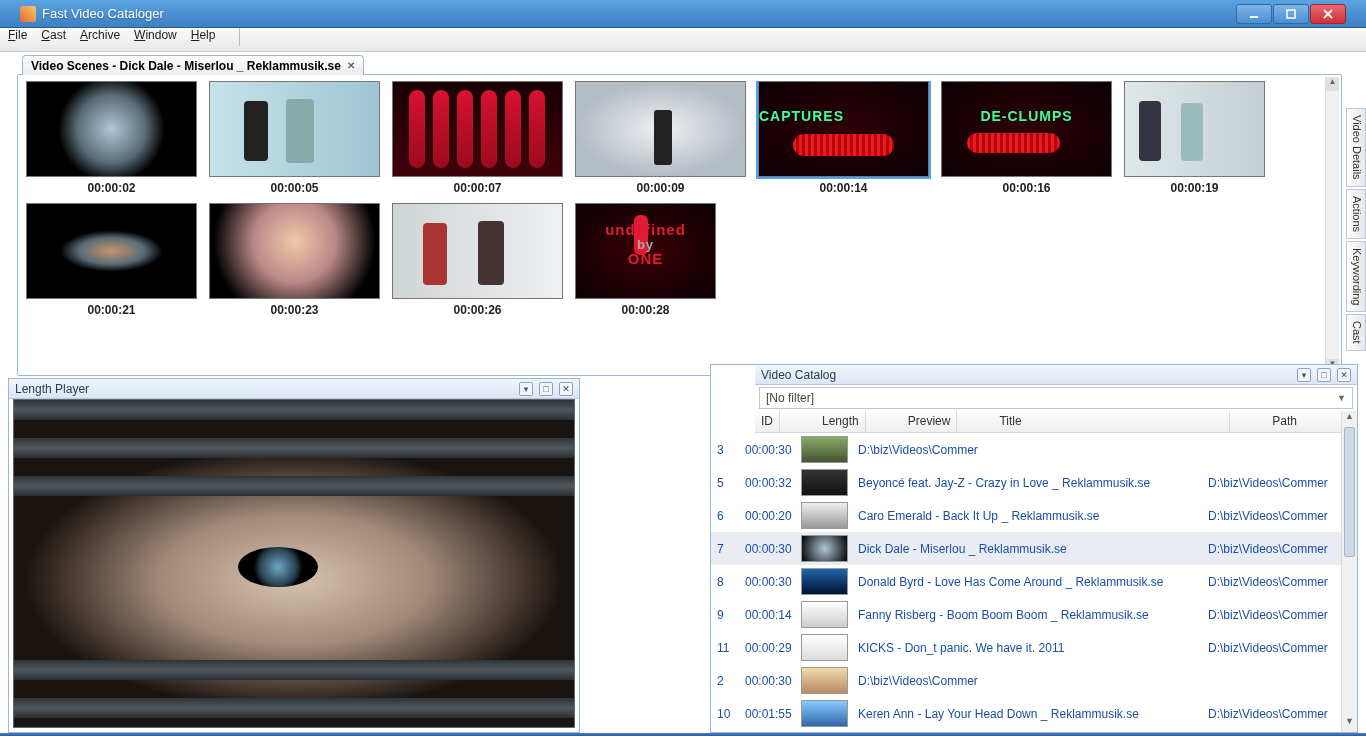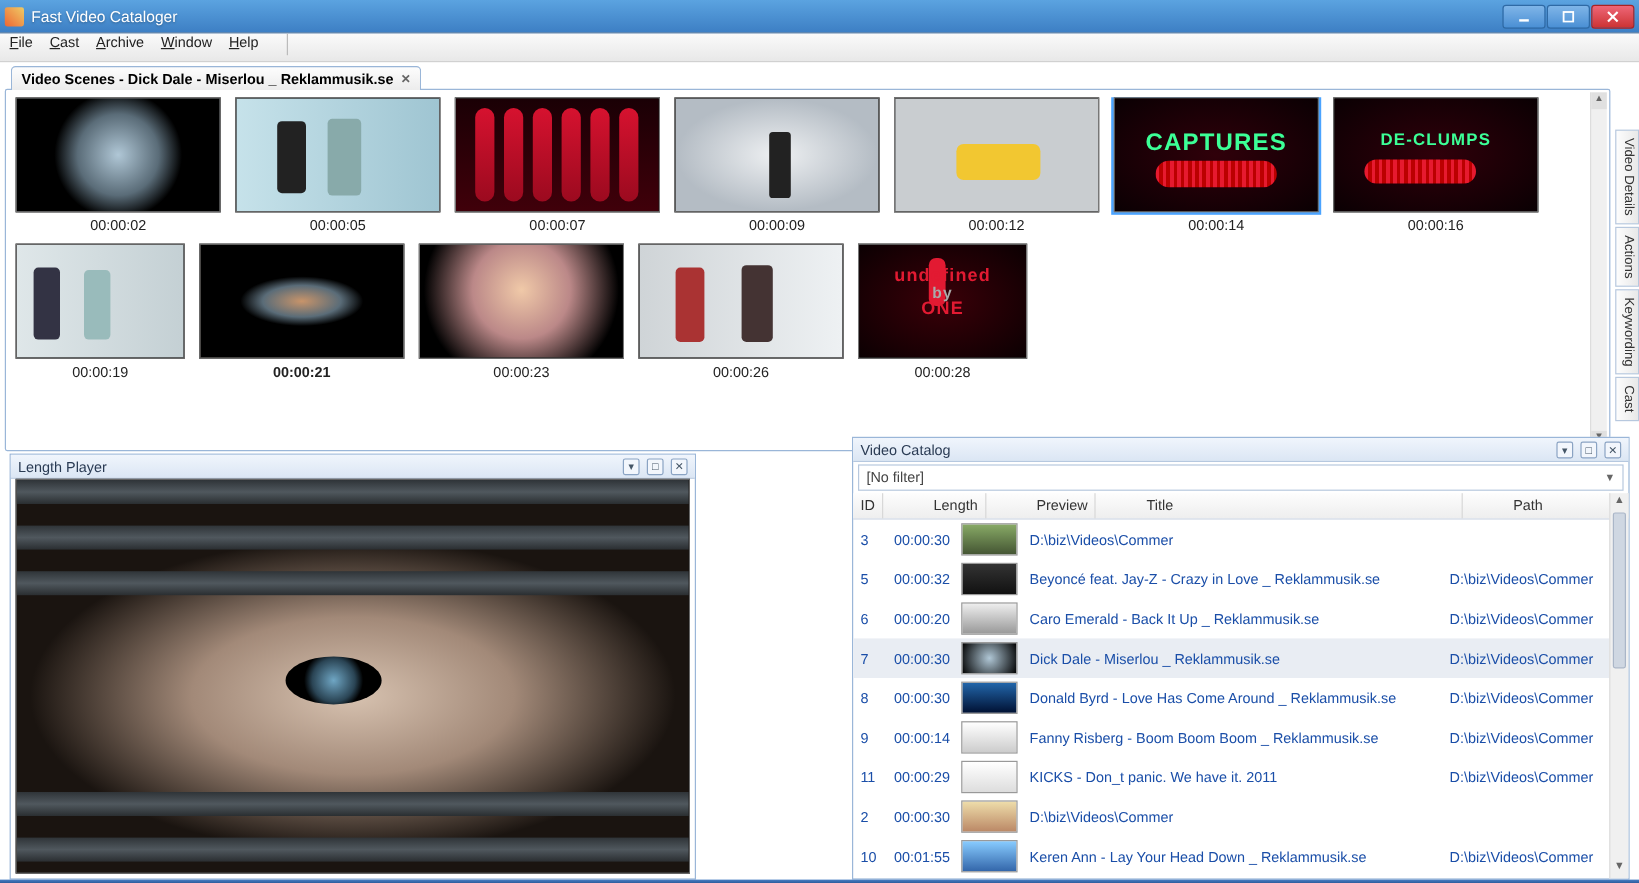--- a/index.html
+++ b/index.html
@@ -1,48 +1,48 @@
 <!DOCTYPE html>
 <html><head>
 <meta charset="utf-8">
 <style>
 * { box-sizing: border-box; margin: 0; padding: 0; }
 body { font-family: "Segoe UI", Tahoma, sans-serif; font-size: 12px; background: #fff; width: 1366px; height: 736px; overflow: hidden; position: relative; }
 
 
-.titlebar { height: 28px; background: linear-gradient(#5ba3e0, #3d7fc4); display: flex; align-items: center; padding: 0 4px; color: #fff; border-bottom: 1px solid #2a5a8e; }
+.titlebar { height: 28px; background: linear-gradient(#5ba3e0, #3d7fc4); display: flex; align-items: center; padding: 0 20px; color: #fff; border-bottom: 1px solid #2a5a8e; }
 .titlebar .app-icon { width: 16px; height: 16px; background: linear-gradient(45deg,#e63,#ec6); margin-right: 6px; border-radius: 2px; }
 .titlebar .title { flex: 1; font-size: 13px; text-shadow: 0 1px 2px rgba(0,0,0,.3); }
 .winbtns { display: flex; gap: 1px; }
 .winbtn { width: 36px; height: 20px; background: linear-gradient(#7fb5e8,#4a8fd4); border: 1px solid #2f6aa5; border-radius: 3px; display: flex; align-items: center; justify-content: center; cursor: pointer; color: #fff; font-size: 11px; }
 .winbtn.close { background: linear-gradient(#e67,#c33); border-color: #a22; }
 .winbtn svg { width: 12px; height: 10px; }
 
 
 .menubar { height: 24px; background: linear-gradient(#fafafa,#e8e8e8); border-bottom: 1px solid #c8c8c8; display: flex; align-items: flex-start; padding: 0 8px; gap: 14px; }
 .menubar .mi { cursor: pointer; color: #222; }
 .menubar .mi u { text-decoration: underline; }
 .menubar .sep { width: 1px; height: 18px; background: #bbb; margin-left: 10px; }
 
 
 .main { position: absolute; top: 52px; left: 0; right: 0; bottom: 0; background: #fff; }
 
 
-.scenes-panel { position: absolute; top: 4px; left: 4px; right: 24px; height: 302px; border: 1px solid #9ab6d8; border-radius: 2px; background: #fff; }
+.scenes-panel { position: absolute; top: 4px; left: 17px; right: 24px; height: 302px; border: 1px solid #9ab6d8; border-radius: 2px; background: #fff; }
 .tab-strip { position: absolute; top: -20px; left: 4px; }
 .tab { display: inline-flex; align-items: center; height: 20px; background: linear-gradient(#fdfdfd,#ececec); border: 1px solid #9ab6d8; border-bottom: none; border-radius: 4px 4px 0 0; padding: 0 8px; font-weight: 600; cursor: pointer; gap: 6px; }
 .tab .x { color: #666; cursor: pointer; font-size: 10px; }
 
 .thumbs { position: absolute; top: 6px; left: 6px; right: 16px; bottom: 4px; display: flex; flex-wrap: wrap; gap: 8px 8px; align-content: flex-start; overflow: hidden; }
 .thumb-outer { width: 175px; display: flex; flex-direction: column; align-items: center; }
 .thumb-outer.min { width: 145px; }
 .thumb { width: 171px; height: 96px; border: 1px solid #777; background: #000; display: flex; align-items: center; justify-content: center; position: relative; overflow: hidden; cursor: pointer; }
 .thumb.sel { outline: 2px solid #4aa3ff; }
 .thumb-outer.min .thumb { width: 141px; }
-.tc { margin-top: 4px; font-size: 12px; color: #222; }
+.tc { margin-top: 4px; font-size: 12px; color: #222; font-weight: bold; }
 .tc.bold { font-weight: 700; }
 
 
 .thumb .layer { position: absolute; inset: 0; }
 .txtov { position: absolute; font-weight: 800; font-family: Arial; letter-spacing: 1px; }
 
 
 .scenes-scroll { position: absolute; right: 2px; top: 2px; bottom: 2px; width: 14px; background: #f0f0f0; border-left: 1px solid #ddd; }
 .scenes-scroll .up, .scenes-scroll .dn { height: 14px; background: #e0e0e0; text-align: center; font-size: 8px; color: #666; cursor: pointer; }
 .scenes-scroll .dn { position: absolute; bottom: 0; left: 0; right: 0; }
@@ -54,21 +54,21 @@
 
 .player-panel { position: absolute; top: 326px; left: 8px; width: 572px; bottom: 3px; border: 1px solid #9ab6d8; background: #fff; }
 .panel-head { height: 20px; background: linear-gradient(#f0f5fc,#dbe6f4); border-bottom: 1px solid #b6c8df; display: flex; align-items: center; padding: 0 6px; gap: 6px; }
 .panel-head .ht { flex: 1; color: #2a3b54; }
 .panel-head .pbtn { width: 14px; height: 14px; border: 1px solid #8aa3c3; background: #f2f6fc; border-radius: 2px; display: flex; align-items: center; justify-content: center; font-size: 9px; color: #456; cursor: pointer; }
 .player-view { position: absolute; top: 20px; left: 4px; right: 4px; bottom: 4px; background: #000; border: 1px solid #666; overflow: hidden; }
 .player-view .face { position: absolute; inset: 0; background: radial-gradient(ellipse 60% 50% at 50% 55%, #d7c2b0 0%, #a28978 40%, #1a1410 80%); }
 .blinds div { position: absolute; left: 0; right: 0; height: 20px; background: linear-gradient(#2f3438,#50585e 50%,#2a2e31); }
 
 
-.catalog-panel { position: absolute; top: 312px; left: 710px; right: 8px; bottom: 3px; border: 1px solid #9ab6d8; background: #fff; }
+.catalog-panel { position: absolute; top: 312px; left: 710px; right: 8px; bottom: 3px; border: 1px solid #9ab6d8; background: #fff; padding-left: 44px; }
 .filterbar { height: 22px; margin: 2px 4px 0 4px; border: 1px solid #b7c8de; background: #fff; display: flex; align-items: center; padding: 0 6px; color: #444; cursor: pointer; }
 .filterbar .arrow { margin-left: auto; font-size: 9px; color: #666; }
 .tblhead { display: flex; height: 22px; background: linear-gradient(#fdfdfd,#eee); border-bottom: 1px solid #d0d8e4; margin-top: 2px; gap: 36px; }
 .tblhead .th { border-right: 1px solid #d8d8d8; padding: 3px 6px; color: #333; cursor: pointer; }
 .rows { position: absolute; top: 68px; left: 0; right: 16px; bottom: 0; overflow: hidden; }
 .row { display: flex; align-items: center; height: 33px; padding: 1px 0; cursor: pointer; }
 .row.sel { background: #e9edf3; }
 .row .c { padding: 0 6px; color: #1a4ea8; overflow: hidden; white-space: nowrap; }
 .row .c.id { color: #1a4ea8; text-align: left; }
 .row .c.len { color: #1a4ea8; }
@@ -153,30 +153,23 @@
           <div class="tc">00:00:07</div>
         </div>
         <div class="thumb-outer">
           <div class="thumb">
             <div class="layer" style="background:radial-gradient(ellipse at 50% 50%,#eef0f2 0%,#b4bcc4 70%)"></div>
             <div style="position:absolute;left:46%;top:30%;width:18px;height:55px;background:#222;border-radius:3px"></div>
           </div>
           <div class="tc">00:00:09</div>
         </div>
         <div class="thumb-outer">
-          <div class="thumb">
-            <div class="layer" style="background:#c9cdd0"></div>
-            <div style="position:absolute;left:30%;top:40%;width:70px;height:30px;background:#f2c731;border-radius:6px"></div>
-          </div>
-          <div class="tc">00:00:12</div>
-        </div>
-        <div class="thumb-outer">
           <div class="thumb sel">
             <div class="layer" style="background:radial-gradient(#30000a,#0a0003)"></div>
-            <div class="txtov" style="top:28%;left:0;right:0;text-align:center;color:#3cff97;font-size:20px">CAPTURES</div>
+            <div class="txtov" style="top:28%;left:0;right:0;text-align:left;color:#3cff97;font-size:14px">CAPTURES</div>
             <div style="position:absolute;left:20%;right:20%;top:55%;height:22px;background:repeating-linear-gradient(90deg,#e61a2f 0 3px,#b00 3px 6px);border-radius:12px"></div>
           </div>
           <div class="tc">00:00:14</div>
         </div>
         <div class="thumb-outer">
           <div class="thumb">
             <div class="layer" style="background:radial-gradient(#30000a,#0a0003)"></div>
             <div class="txtov" style="top:28%;left:0;right:0;text-align:center;color:#3cff97;font-size:14px">DE-CLUMPS</div>
             <div style="position:absolute;left:15%;right:30%;top:54%;height:20px;background:repeating-linear-gradient(90deg,#e61a2f 0 3px,#b00 3px 6px);border-radius:10px"></div>
           </div>

